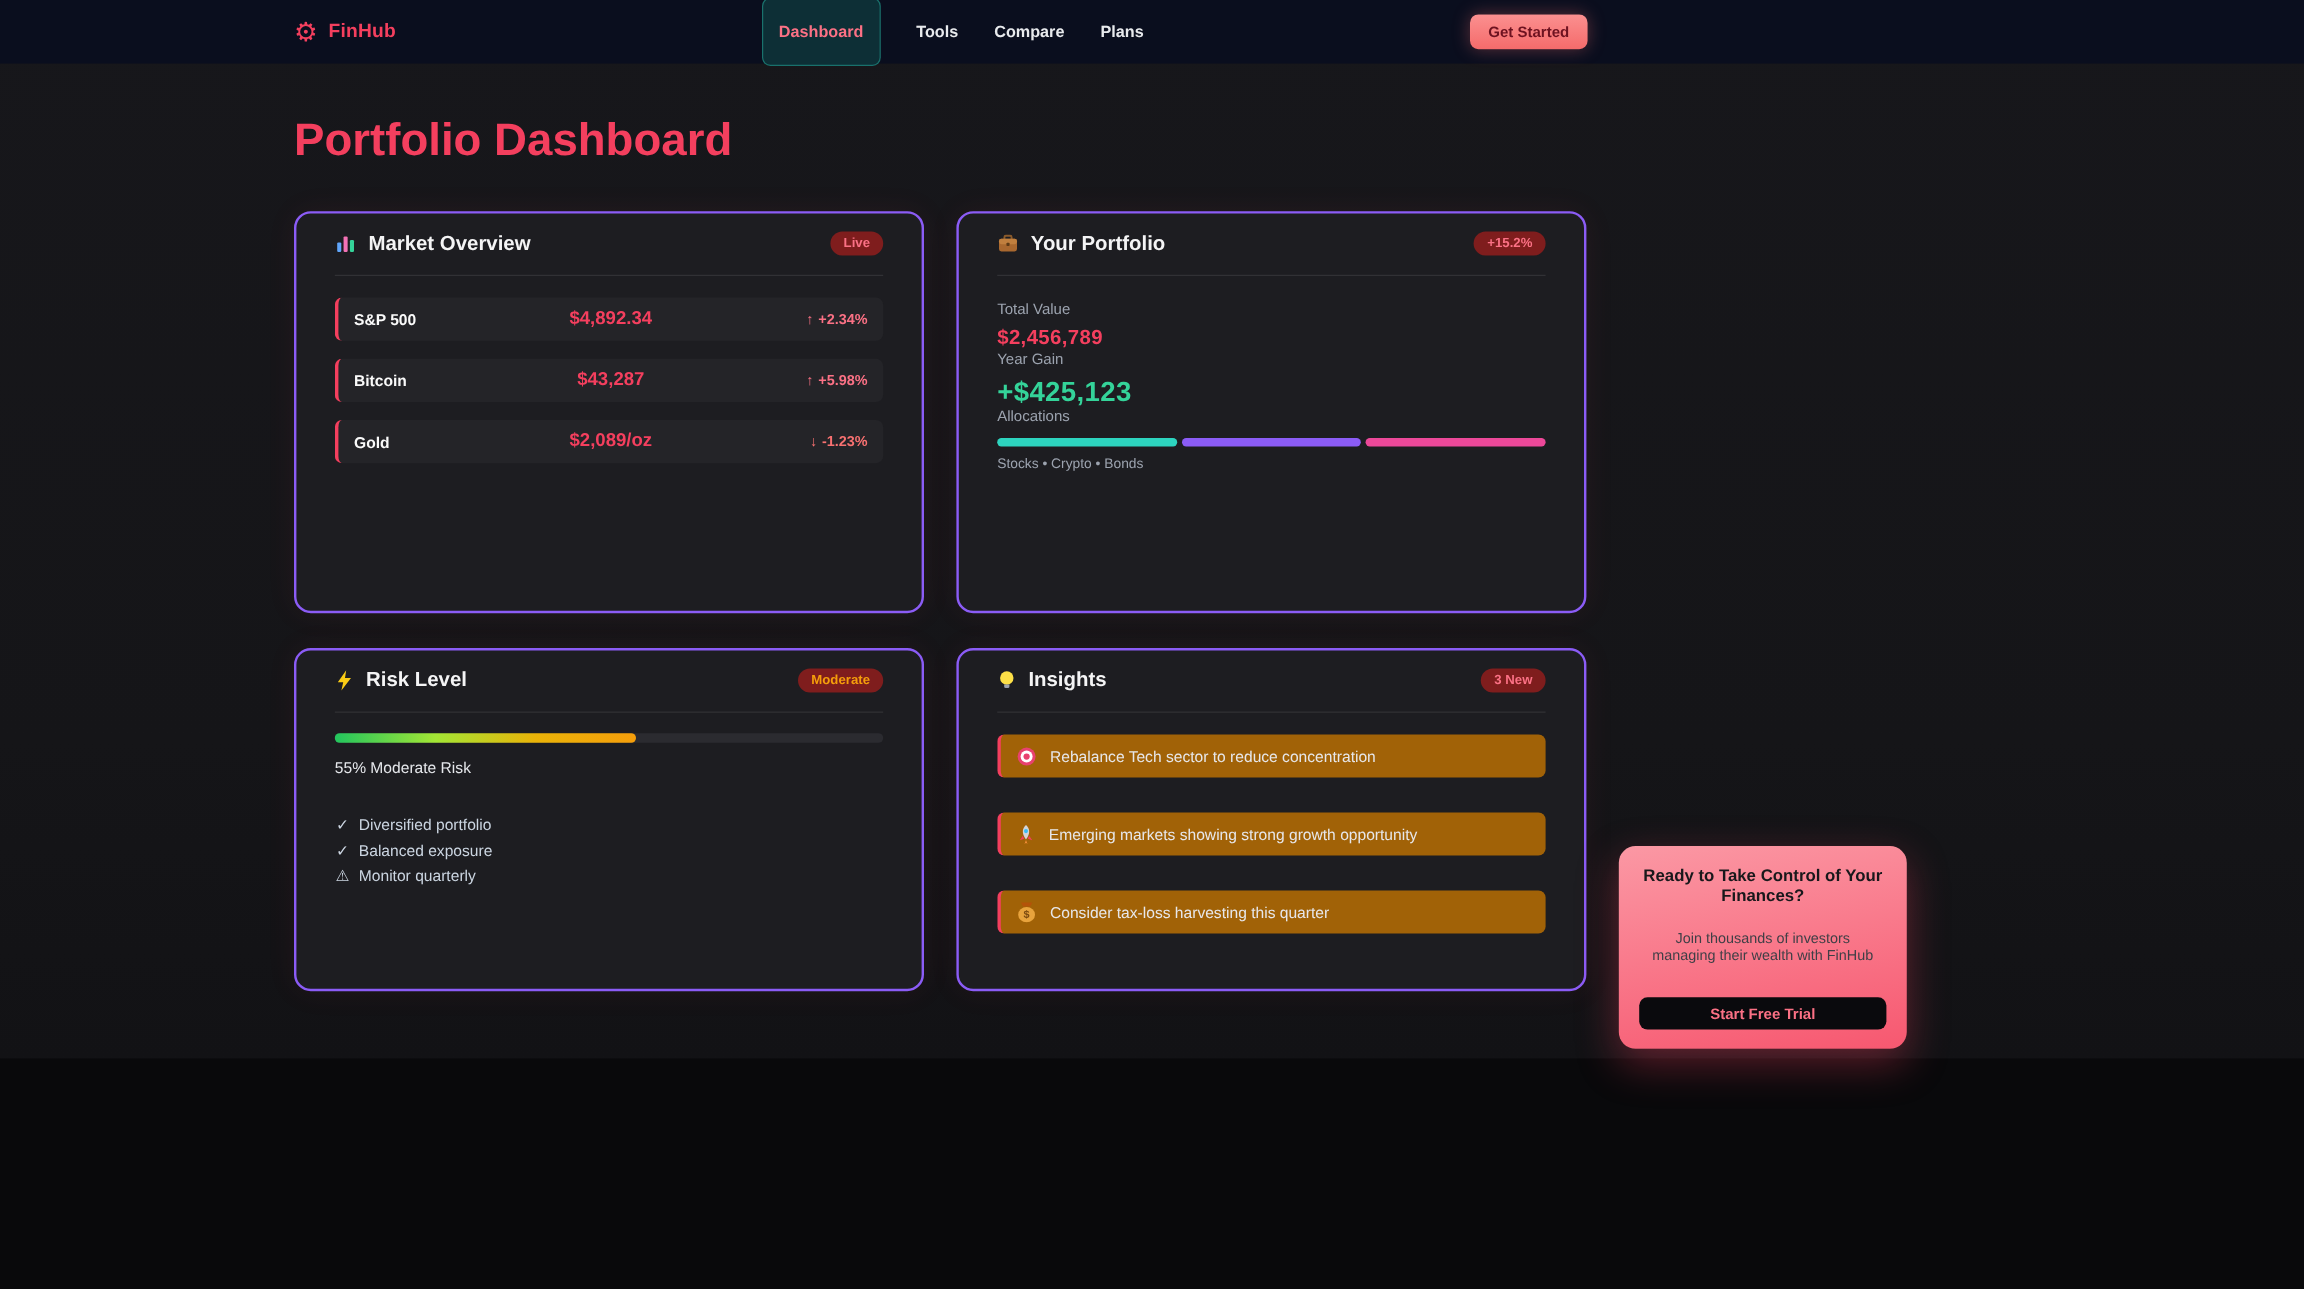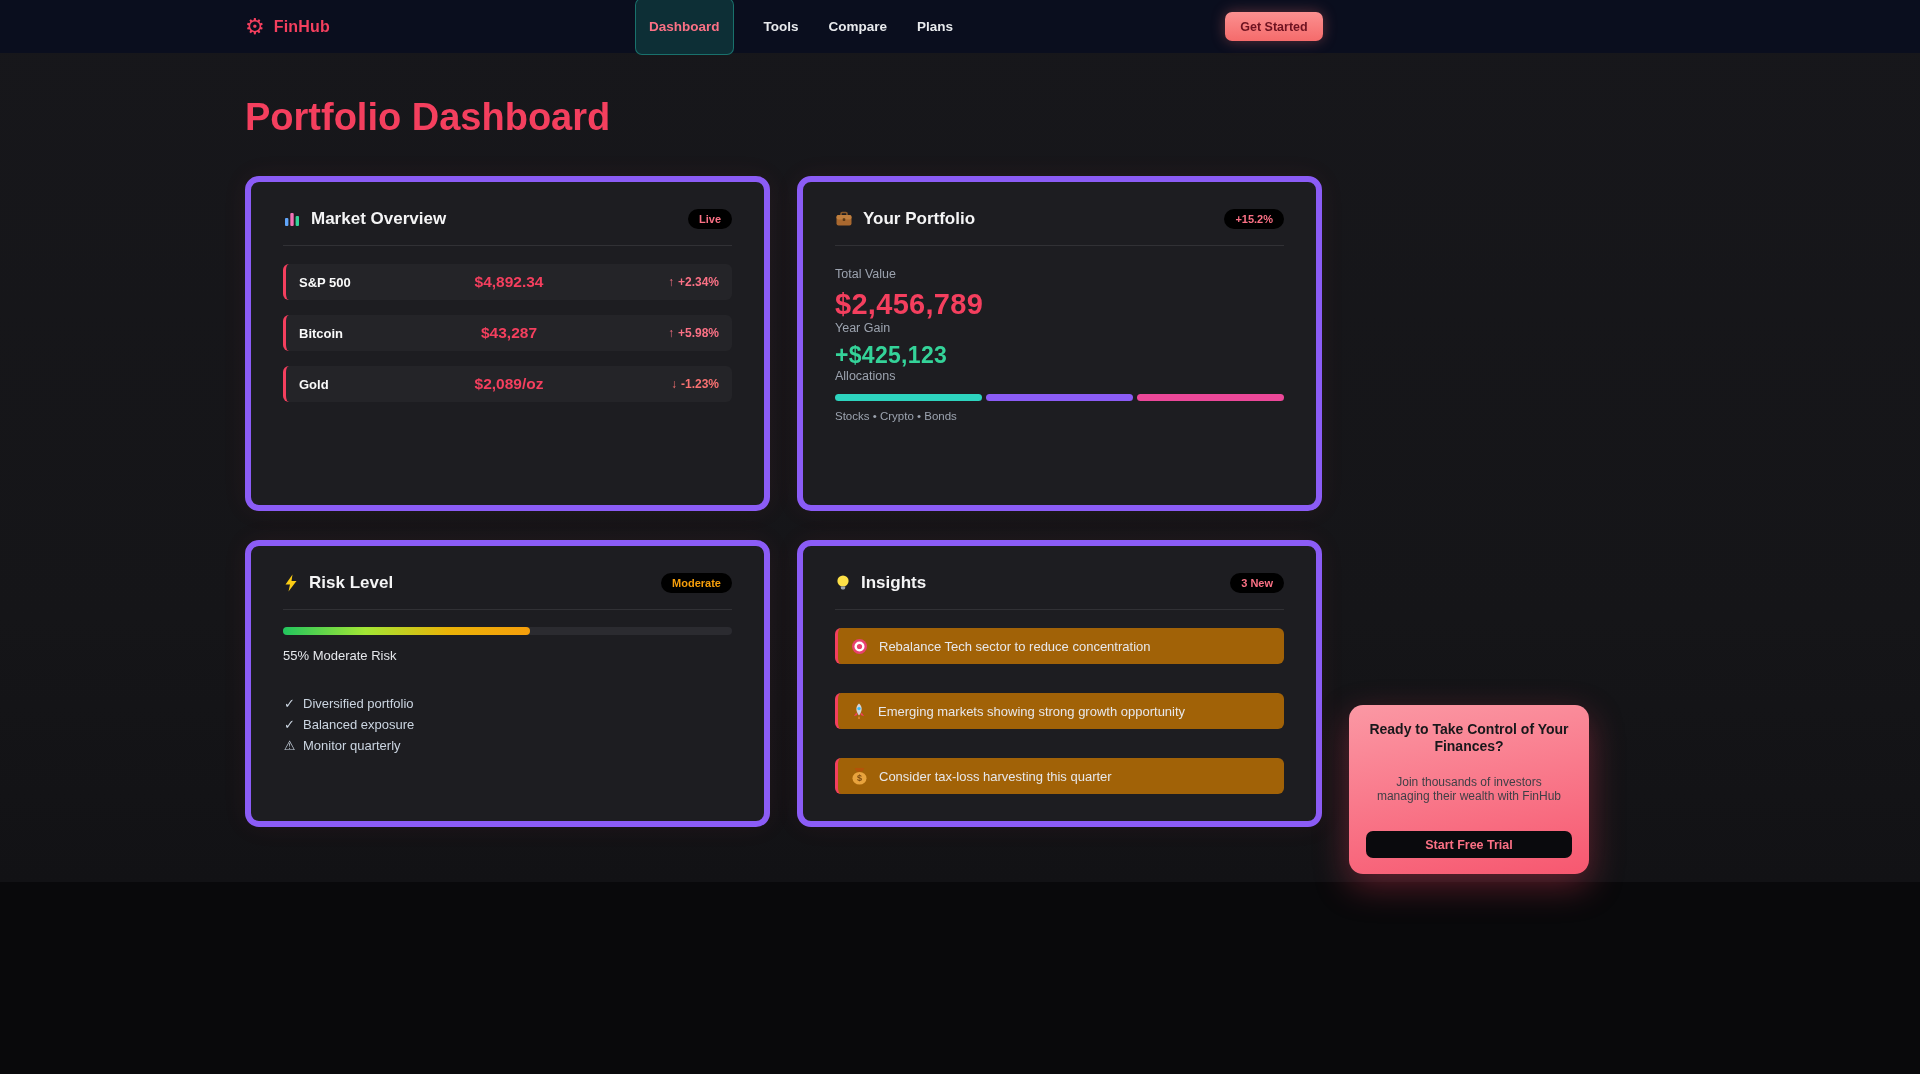--- a/index.html
+++ b/index.html
@@ -23,46 +23,46 @@
   .nav-link.active{color:#fb7185;background:#0d2f36;border:1px solid rgba(45,212,191,.40);
     padding:20px 13px;border-radius:7px;}
   .btn-primary{position:absolute;left:1225px;top:12px;width:98px;height:29px;
     background:linear-gradient(180deg,#fb9090,#f56b6b);color:#6d1220;font-weight:700;font-size:12.5px;
     border:none;border-radius:7px;cursor:pointer;font-family:inherit;
     box-shadow:0 0 14px rgba(248,113,113,.35);}
   
   .page-title{position:absolute;left:245px;top:96px;font-size:38px;font-weight:800;color:#f43f5e;z-index:2;}
   .grid{position:absolute;left:245px;top:176px;width:1077px;display:grid;
     grid-template-columns:525px 525px;column-gap:27px;row-gap:29px;z-index:2;}
-  .card{background:#1d1d21;border:6px solid #8b5cf6;border-radius:14px;padding:27px 32px;
+  .card{background:#1d1d21;border:2px solid #8b5cf6;border-radius:14px;padding:15px 32px;
     box-shadow:0 0 26px rgba(232,68,88,.07);}
   .card.r1{min-height:335px;}
   .card.r2{min-height:286px;}
   .card-header{display:flex;align-items:center;gap:10px;padding-bottom:16px;
     border-bottom:1px solid rgba(255,255,255,.09);}
   .card-title{font-size:17px;font-weight:700;color:#f4f4f5;}
-  .badge{margin-left:auto;background:#000000;color:#fb7185;font-size:11px;font-weight:700;
+  .badge{margin-left:auto;background:#7f1d1d;color:#fb7185;font-size:11px;font-weight:700;
     padding:4px 11px;border-radius:11px;white-space:nowrap;}
   .badge.amber{color:#f59e0b;}
   .icon{display:inline-flex;line-height:0;}
   
   .rows{margin-top:18px;}
   .mrow{position:relative;height:36px;background:#242428;border-left:3px solid #f43f5e;border-radius:6px;
     display:flex;align-items:center;padding:0 13px;margin-bottom:15px;}
   .mrow-name{font-size:13px;font-weight:700;color:#fafafa;}
   .mrow-value{position:absolute;left:50%;transform:translateX(-50%);font-size:15.5px;font-weight:700;color:#f43f5e;}
   .mrow-change{margin-left:auto;font-size:12px;font-weight:600;color:#fb7185;display:inline-flex;gap:4px;align-items:center;}
   .mrow-change.down{color:#f87171;}
   .irow{height:36px;background:#a16207;border-left:3px solid #f43f5e;border-radius:6px;
     display:flex;align-items:center;gap:11px;padding:0 13px;margin-bottom:29px;font-size:13px;color:#e7e7ea;}
   .irow:last-child{margin-bottom:0;}
   
   .stat-label{font-size:12.5px;color:#9ca3af;}
   .stat-label.first{margin-top:21px;}
-  .stat-value{font-size:29px;font-weight:800;margin-top:7px;letter-spacing:.3px;}
+  .stat-value{font-size:17px;font-weight:800;margin-top:7px;letter-spacing:.3px;}
   .stat-value.total{color:#f43f5e;}
   .stat-value.gain{color:#34d399;font-size:23px;}
   .alloc-bar{display:flex;gap:4px;height:7px;margin-top:11px;}
   .alloc-seg{flex:1;border-radius:4px;background:#444;}
   .alloc-caption{font-size:11.5px;color:#9ca3af;margin-top:9px;}
   
   .risk-track{margin-top:17px;height:8px;background:#2b2b30;border-radius:5px;}
   .risk-fill{height:100%;border-radius:5px;width:55%;
     background:linear-gradient(90deg,#22c55e,#a3e635,#eab308,#f59e0b);}
   .risk-caption{margin-top:13px;font-size:13px;color:#e5e7eb;}

